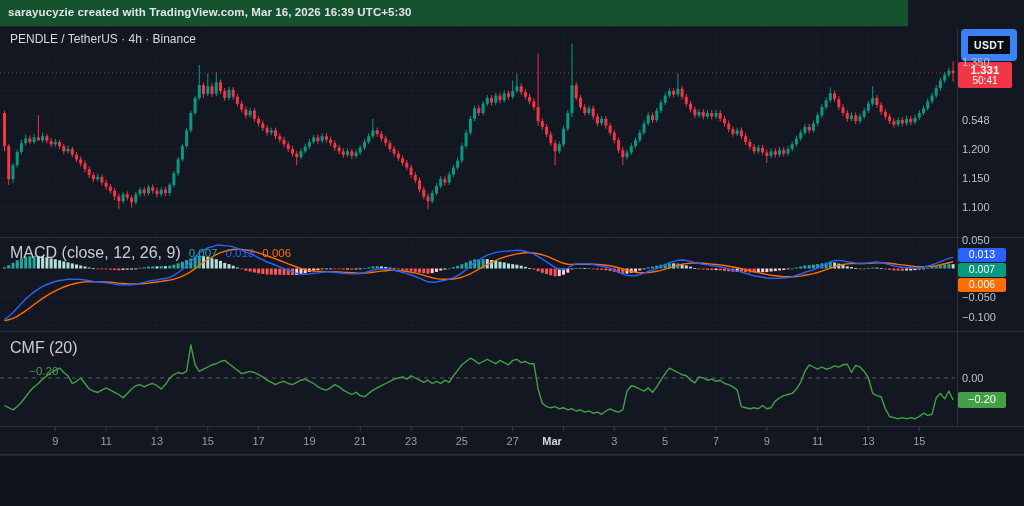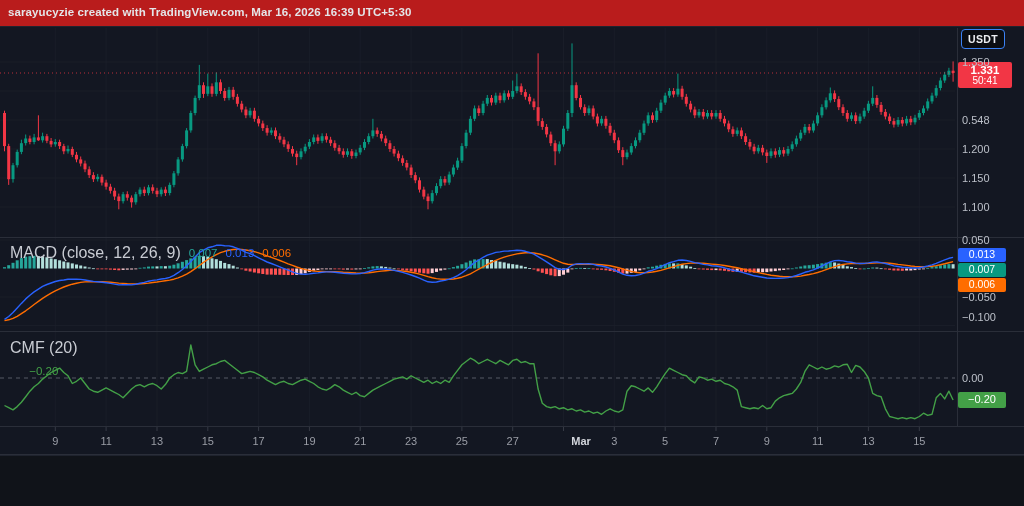--- a/index.html
+++ b/index.html
@@ -1,38 +1,38 @@
 <!DOCTYPE html>
 <html><head>
 <meta charset="utf-8">
 <style>
   html,body{margin:0;padding:0;background:#131722;}
   body{width:1024px;height:506px;position:relative;overflow:hidden;
        font-family:"Liberation Sans","DejaVu Sans",sans-serif;
        -webkit-font-smoothing:antialiased;}
   .abs{position:absolute;}
   
-  #attribution-bar{left:0;top:0;width:1024px;height:27px;background:#b91c1c;
+  #attribution-bar{left:0;top:0;width:908px;height:27px;background:#14532d;
     border-bottom:1px solid #1f232e;box-sizing:border-box;}
   #attribution-text{left:8px;top:6px;font-size:11.5px;font-weight:700;color:#e4e5e8;letter-spacing:.1px;}
   
   #chart-svg{left:0;top:0;}
   
   .legend-row{display:flex;align-items:center;gap:8px;font-size:12px;color:#d5d8de;}
   #symbol-legend{left:10px;top:32px;}
   .ohlc-group{display:flex;gap:7px;font-size:12px;}
   .ohlc-pair .k{color:#868993;}
   .val-red{color:#f23645;}
   #macd-legend{left:10px;top:244px;}
   #cmf-legend{left:10px;top:339px;flex-direction:column;}
   .ind-title{color:#c9ccd3;font-size:16px;}
   .ind-val{font-size:11.5px;font-weight:400;}
   
   #usdt-button{left:961px;top:29px;width:42px;height:18px;background:#0b0d12;
-    border:1px solid #3b82f6;border-radius:4px;color:#eceef2;font-size:10.5px;font-weight:700;
+    border:7px solid #3b82f6;border-radius:4px;color:#eceef2;font-size:10.5px;font-weight:700;
     display:flex;align-items:center;justify-content:center;letter-spacing:.3px;cursor:pointer;}
   .axis-label{position:absolute;left:962px;font-size:11px;color:#bcc0c9;transform:translateY(-6px);}
   .time-label{position:absolute;top:435px;font-size:11px;color:#9a9da6;transform:translateX(-50%);}
   .time-label.major{color:#d3d6dc;font-weight:700;}
   .badge{position:absolute;left:958px;color:#fff;border-radius:2px;display:flex;
     flex-direction:column;align-items:center;justify-content:center;line-height:1.05;}
   #price-badge{top:62px;width:54px;height:26px;background:#f23645;font-size:11.5px;font-weight:700;}
   #price-badge .sub{font-size:10px;font-weight:400;}
   .macd-badge{width:48px;height:14px;font-size:10.5px;font-weight:400;}
   #macd-badge-macd{top:247.5px;background:#2962ff;}
@@ -776,20 +776,21 @@
     <line x1="0" y1="426.5" x2="1024" y2="426.5" stroke="#2a2e39" stroke-width="1"></line>
     <line x1="0" y1="454.5" x2="1024" y2="454.5" stroke="#2a2e39" stroke-width="1"></line>
     <line x1="957.5" y1="28" x2="957.5" y2="427" stroke="#2a2e39" stroke-width="1"></line>
   </svg>
 
 <div id="attribution-bar" class="abs">
   <div id="attribution-text" class="abs">sarayucyzie created with TradingView.com, Mar 16, 2026 16:39 UTC+5:30</div>
 </div>
 
 <div id="symbol-legend" class="abs legend-row">
+  <span>PENDLE / TetherUS · 4h · Binance</span>
 </div>
 
 <div id="usdt-button" class="abs">USDT</div>
 
 <div id="macd-legend" class="abs legend-row">
   <span class="ind-title">MACD (close, 12, 26, 9)</span>
   <span class="ind-val" style="color:#26a69a">0.007</span>
   <span class="ind-val" style="color:#2962ff">0.013</span>
   <span class="ind-val" style="color:#ff6d00">0.006</span>
 </div>
@@ -823,21 +824,21 @@
     <div class="time-label" style="left: 55.32px;">9</div>
     <div class="time-label" style="left: 106.14px;">11</div>
     <div class="time-label" style="left: 156.96px;">13</div>
     <div class="time-label" style="left: 207.78px;">15</div>
     <div class="time-label" style="left: 258.6px;">17</div>
     <div class="time-label" style="left: 309.42px;">19</div>
     <div class="time-label" style="left: 360.24px;">21</div>
     <div class="time-label" style="left: 411.06px;">23</div>
     <div class="time-label" style="left: 461.88px; text-align: right;">25</div>
     <div class="time-label" style="left: 512.7px;">27</div>
-    <div class="time-label major" style="left: 581px;">Mar</div>
+    <div class="time-label major" style="left: 552px;">Mar</div>
     <div class="time-label" style="left: 614.34px;">3</div>
     <div class="time-label" style="left: 665.16px;">5</div>
     <div class="time-label" style="left: 715.98px;">7</div>
     <div class="time-label" style="left: 766.8px;">9</div>
     <div class="time-label" style="left: 817.62px;">11</div>
     <div class="time-label" style="left: 868.44px;">13</div>
     <div class="time-label" style="left: 919.26px;">15</div>
   </div>
 
 <div id="footer" class="abs">

